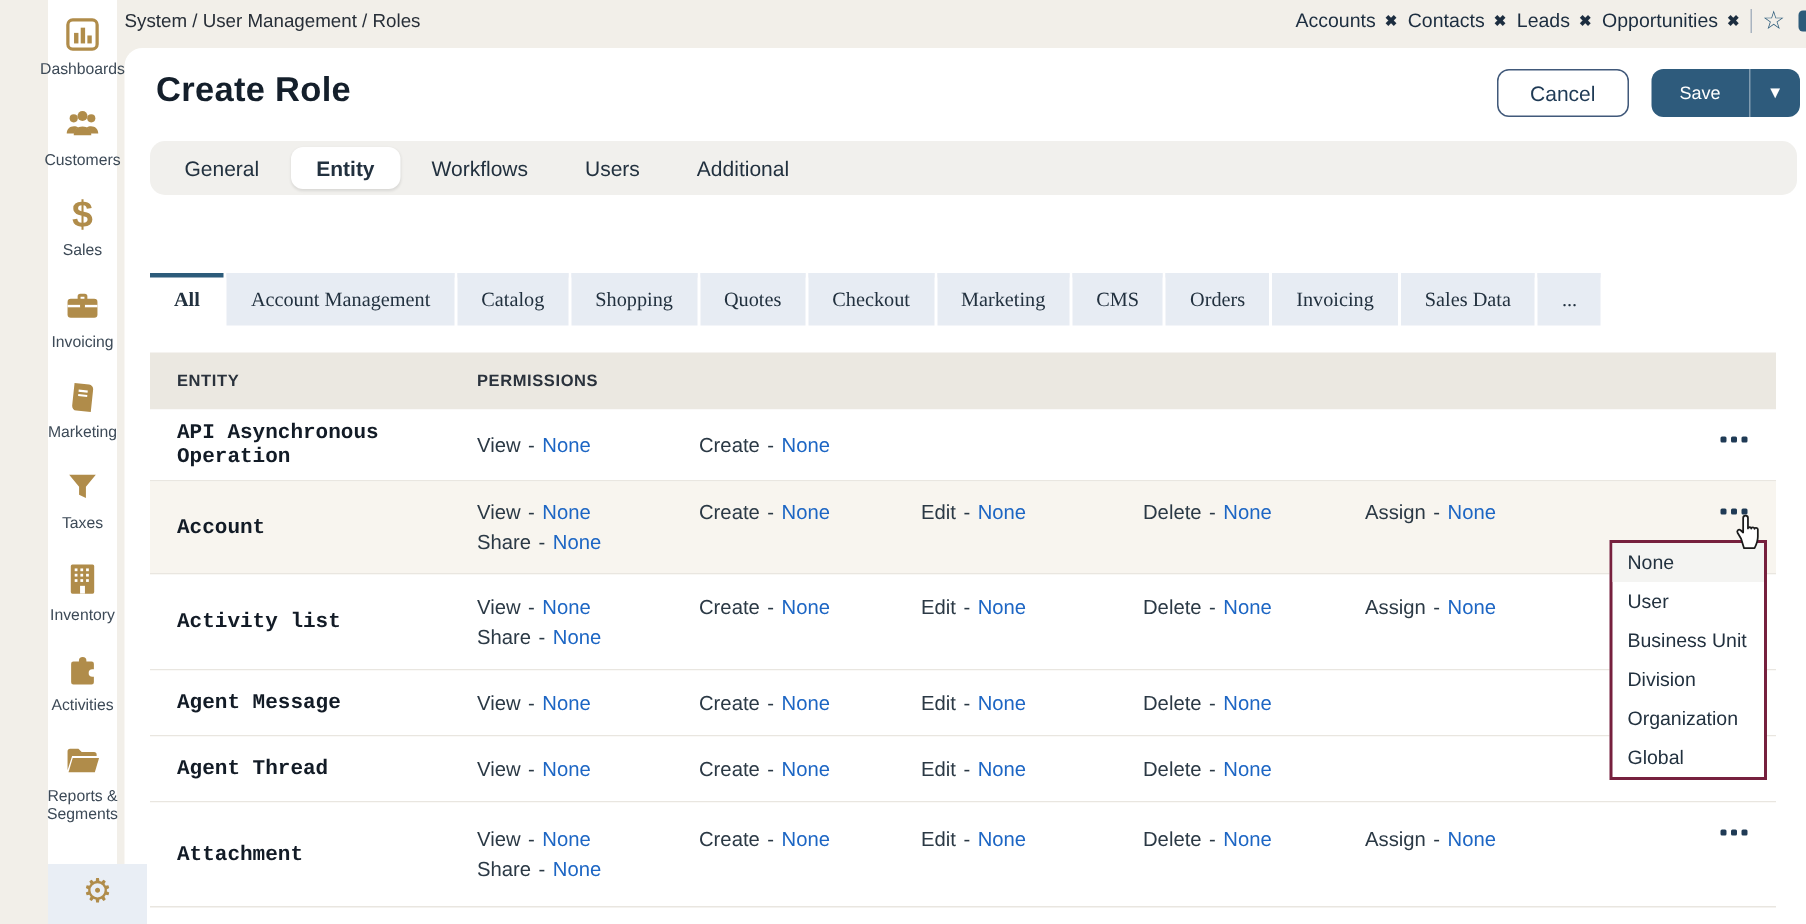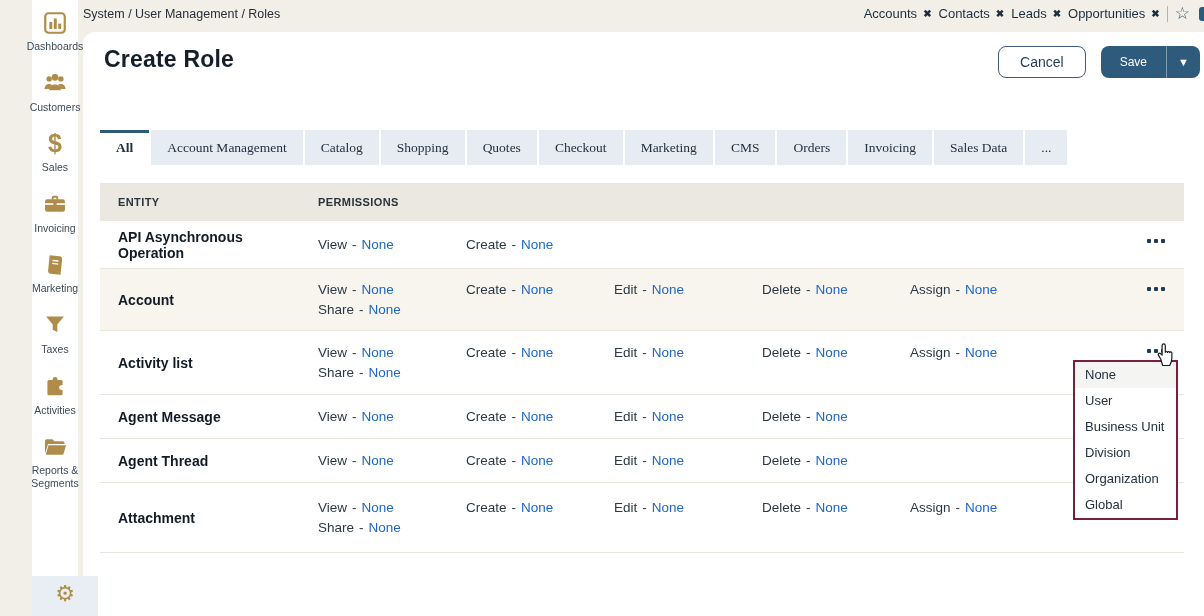--- a/index.html
+++ b/index.html
@@ -44,21 +44,21 @@
   .cats { margin:52px 0 0 17px; display:inline-flex; gap:2px; }
   .cat { background:#e7ecf3; border-top:3px solid #e7ecf3; padding:7px 16px 9px; font-size:13.5px; color:#22313f; cursor:pointer; white-space:nowrap;font-family:Liberation Serif, serif; }
   .cat.active { background:#fff; border-top-color:#2c5b7a; font-weight:bold; }
 
   
   .table { margin:18px 20px 0 17px; }
   .thead { display:grid; grid-template-columns:200px 1fr; align-items:center; background:#ebe8e1; height:38px; padding-left:18px; font-size:11px; font-weight:bold; letter-spacing:.4px; color:#2a323c; }
   .row { position:relative; display:grid; grid-template-columns:200px 1fr; padding-left:18px; border-bottom:1px solid #e9e6e0; align-items:center; background:#fff; }
   .row.hl { background:#f8f5ef; }
   .h48{min-height:48px} .h62{min-height:62px} .h64{min-height:64px} .h44{min-height:44px} .h70{min-height:70px}
-  .ename { font-weight:bold; font-size:14px; color:#121b26; padding-right:8px; }
+  .ename { font-weight:bold; font-size:14px; color:#121b26; padding-right:8px;font-family:Liberation Mono, monospace; }
   .perms { display:flex; flex-direction:column; gap:5px; padding:9px 0; }
   .pline { display:grid; grid-template-columns:repeat(5,148px); }
   .perm { font-size:13.5px; color:#2b3945; }
   .dash { margin:0 5px; color:#2b3945; }
   .pval { color:#1d66c4; text-decoration:none; cursor:pointer; }
   .more { position:absolute; right:16px; top:15px; display:flex; gap:3px; cursor:pointer; padding:3px; }
   .more i { width:4px; height:4px; background:#1f3a55; border-radius:1px; }
 
   
   .dropdown { position:absolute; left:1073px; top:360px; width:105px; background:#fff; border:2px solid #76203e; z-index:20; }
@@ -123,20 +123,40 @@
       </div>
       <div class="lbl">Marketing</div>
     </div>
     <div class="side-item">
       <div class="ic">
         <svg viewBox="0 0 24 24">
             <path d="M3.8 4.2h16.4l-6.1 7.3v7l-4.2-2.1v-4.9z"></path>
           </svg>
       </div>
       <div class="lbl">Taxes</div>
+    </div>
+    <div class="side-item">
+      <div class="ic">
+        <svg viewBox="0 0 24 24">
+            <rect x="4.8" y="3" width="14.4" height="18" rx="1"></rect>
+            <g fill="#fff">
+              <rect x="7.2" y="5.5" width="1.7" height="1.7"></rect>
+              <rect x="10.7" y="5.5" width="1.7" height="1.7"></rect>
+              <rect x="14.2" y="5.5" width="1.7" height="1.7"></rect>
+              <rect x="7.2" y="8.8" width="1.7" height="1.7"></rect>
+              <rect x="10.7" y="8.8" width="1.7" height="1.7"></rect>
+              <rect x="14.2" y="8.8" width="1.7" height="1.7"></rect>
+              <rect x="7.2" y="12.1" width="1.7" height="1.7"></rect>
+              <rect x="10.7" y="12.1" width="1.7" height="1.7"></rect>
+              <rect x="14.2" y="12.1" width="1.7" height="1.7"></rect>
+              <rect x="10.5" y="16.2" width="3" height="4.8"></rect>
+            </g>
+          </svg>
+      </div>
+      <div class="lbl">Inventory</div>
     </div>
     <div class="side-item">
       <div class="ic">
         <svg viewBox="0 0 24 24">
             <path d="M9.8 6a2.3 2.3 0 0 1 4.6 0v.4h3.2A1.4 1.4 0 0 1 19 7.8v3.4h-.9a2.3 2.3 0 0 0 0 4.6h.9v3.4a1.4 1.4 0 0 1-1.4 1.4H6.4A1.4 1.4 0 0 1 5 19.2V7.8a1.4 1.4 0 0 1 1.4-1.4h3.4z"></path>
           </svg>
       </div>
       <div class="lbl">Activities</div>
     </div>
     <div class="side-item">
@@ -184,20 +204,27 @@
       <div class="actions">
         <button class="btn-cancel">Cancel</button>
         <div class="save-group">
           <button class="save-main">Save</button>
           <div class="save-sep"></div>
           <button class="save-caret"><span>▼</span></button>
         </div>
       </div>
     </div>
 
+    <div class="tabstrip">
+      <span class="tab">General</span>
+      <span class="tab active">Entity</span>
+      <span class="tab">Workflows</span>
+      <span class="tab">Users</span>
+      <span class="tab">Additional</span>
+    </div>
 
     <div class="cats">
       <span class="cat active">All</span>
       <span class="cat">Account Management</span>
       <span class="cat">Catalog</span>
       <span class="cat">Shopping</span>
       <span class="cat">Quotes</span>
       <span class="cat">Checkout</span>
       <span class="cat">Marketing</span>
       <span class="cat">CMS</span>

